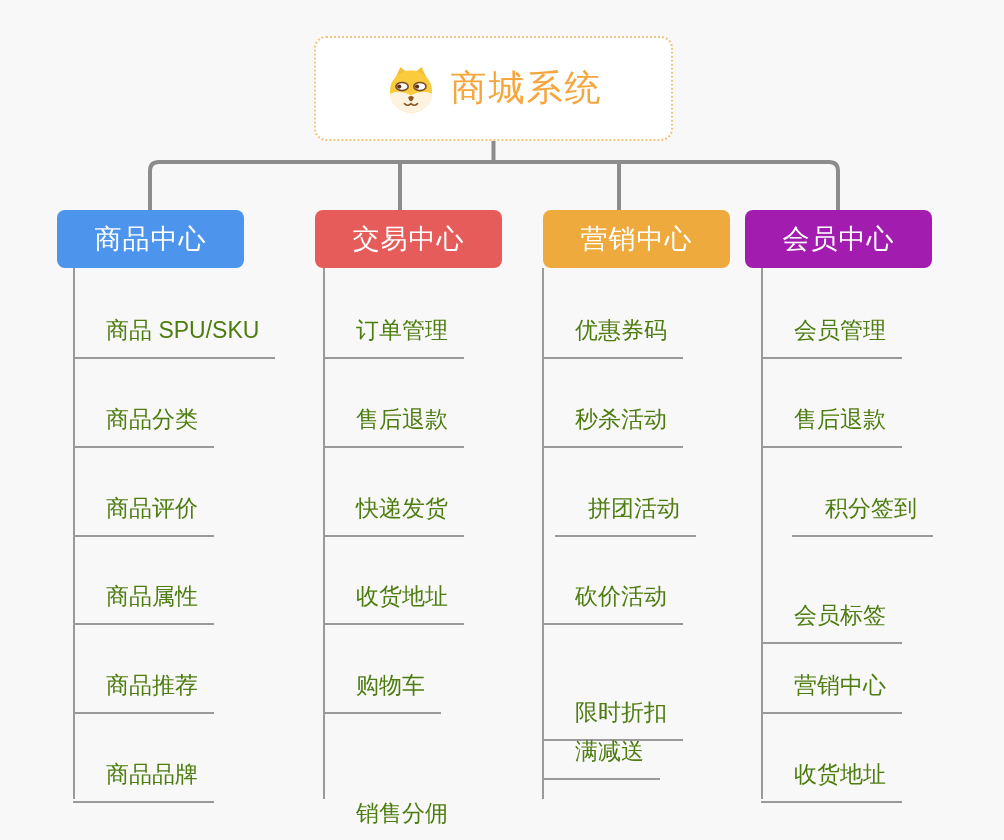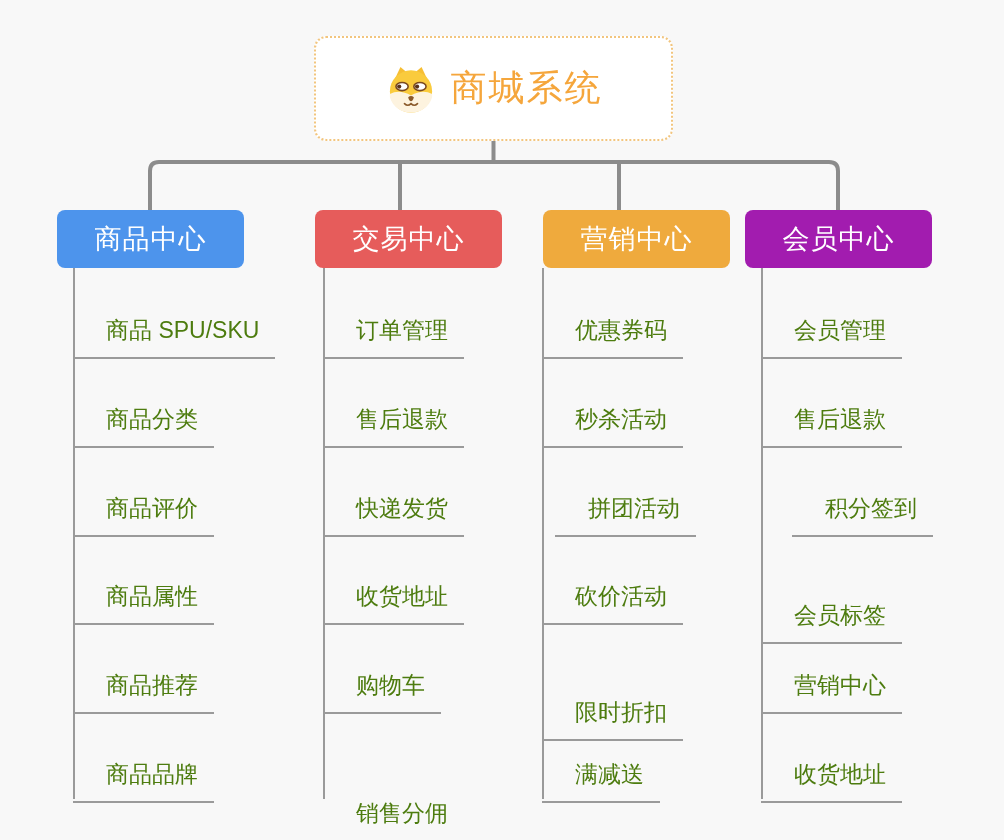--- a/index.html
+++ b/index.html
@@ -104,21 +104,21 @@
       <div class="leaf-node" style="left: 323px; top: 404px;">售后退款</div>
       <div class="leaf-node" style="left: 323px; top: 493px;">快递发货</div>
       <div class="leaf-node" style="left: 323px; top: 581px;">收货地址</div>
       <div class="leaf-node" style="left: 323px; top: 670px;">购物车</div>
       <div class="leaf-node" style="left: 323px; top: 798px;">销售分佣</div>
       <div class="leaf-node" style="left: 542px; top: 315px;">优惠券码</div>
       <div class="leaf-node" style="left: 542px; top: 404px;">秒杀活动</div>
       <div class="leaf-node" style="left: 542px; top: 493px; margin-left: 13px;">拼团活动</div>
       <div class="leaf-node" style="left: 542px; top: 581px;">砍价活动</div>
       <div class="leaf-node" style="left: 542px; top: 670px; margin-top: 27px;">限时折扣</div>
-      <div class="leaf-node" style="left: 542px; top: 759px;">满减送</div>
+      <div class="leaf-node" style="left: 542px; top: 736px;">满减送</div>
       <div class="leaf-node" style="left: 761px; top: 315px;">会员管理</div>
       <div class="leaf-node" style="left: 761px; top: 404px;">售后退款</div>
       <div class="leaf-node" style="left: 761px; top: 493px; margin-left: 31px;">积分签到</div>
       <div class="leaf-node" style="left: 761px; top: 581px; margin-top: 19px;">会员标签</div>
       <div class="leaf-node" style="left: 761px; top: 670px;">营销中心</div>
       <div class="leaf-node" style="left: 761px; top: 759px;">收货地址</div>
     </div>
 </div>
 
 </body></html>

